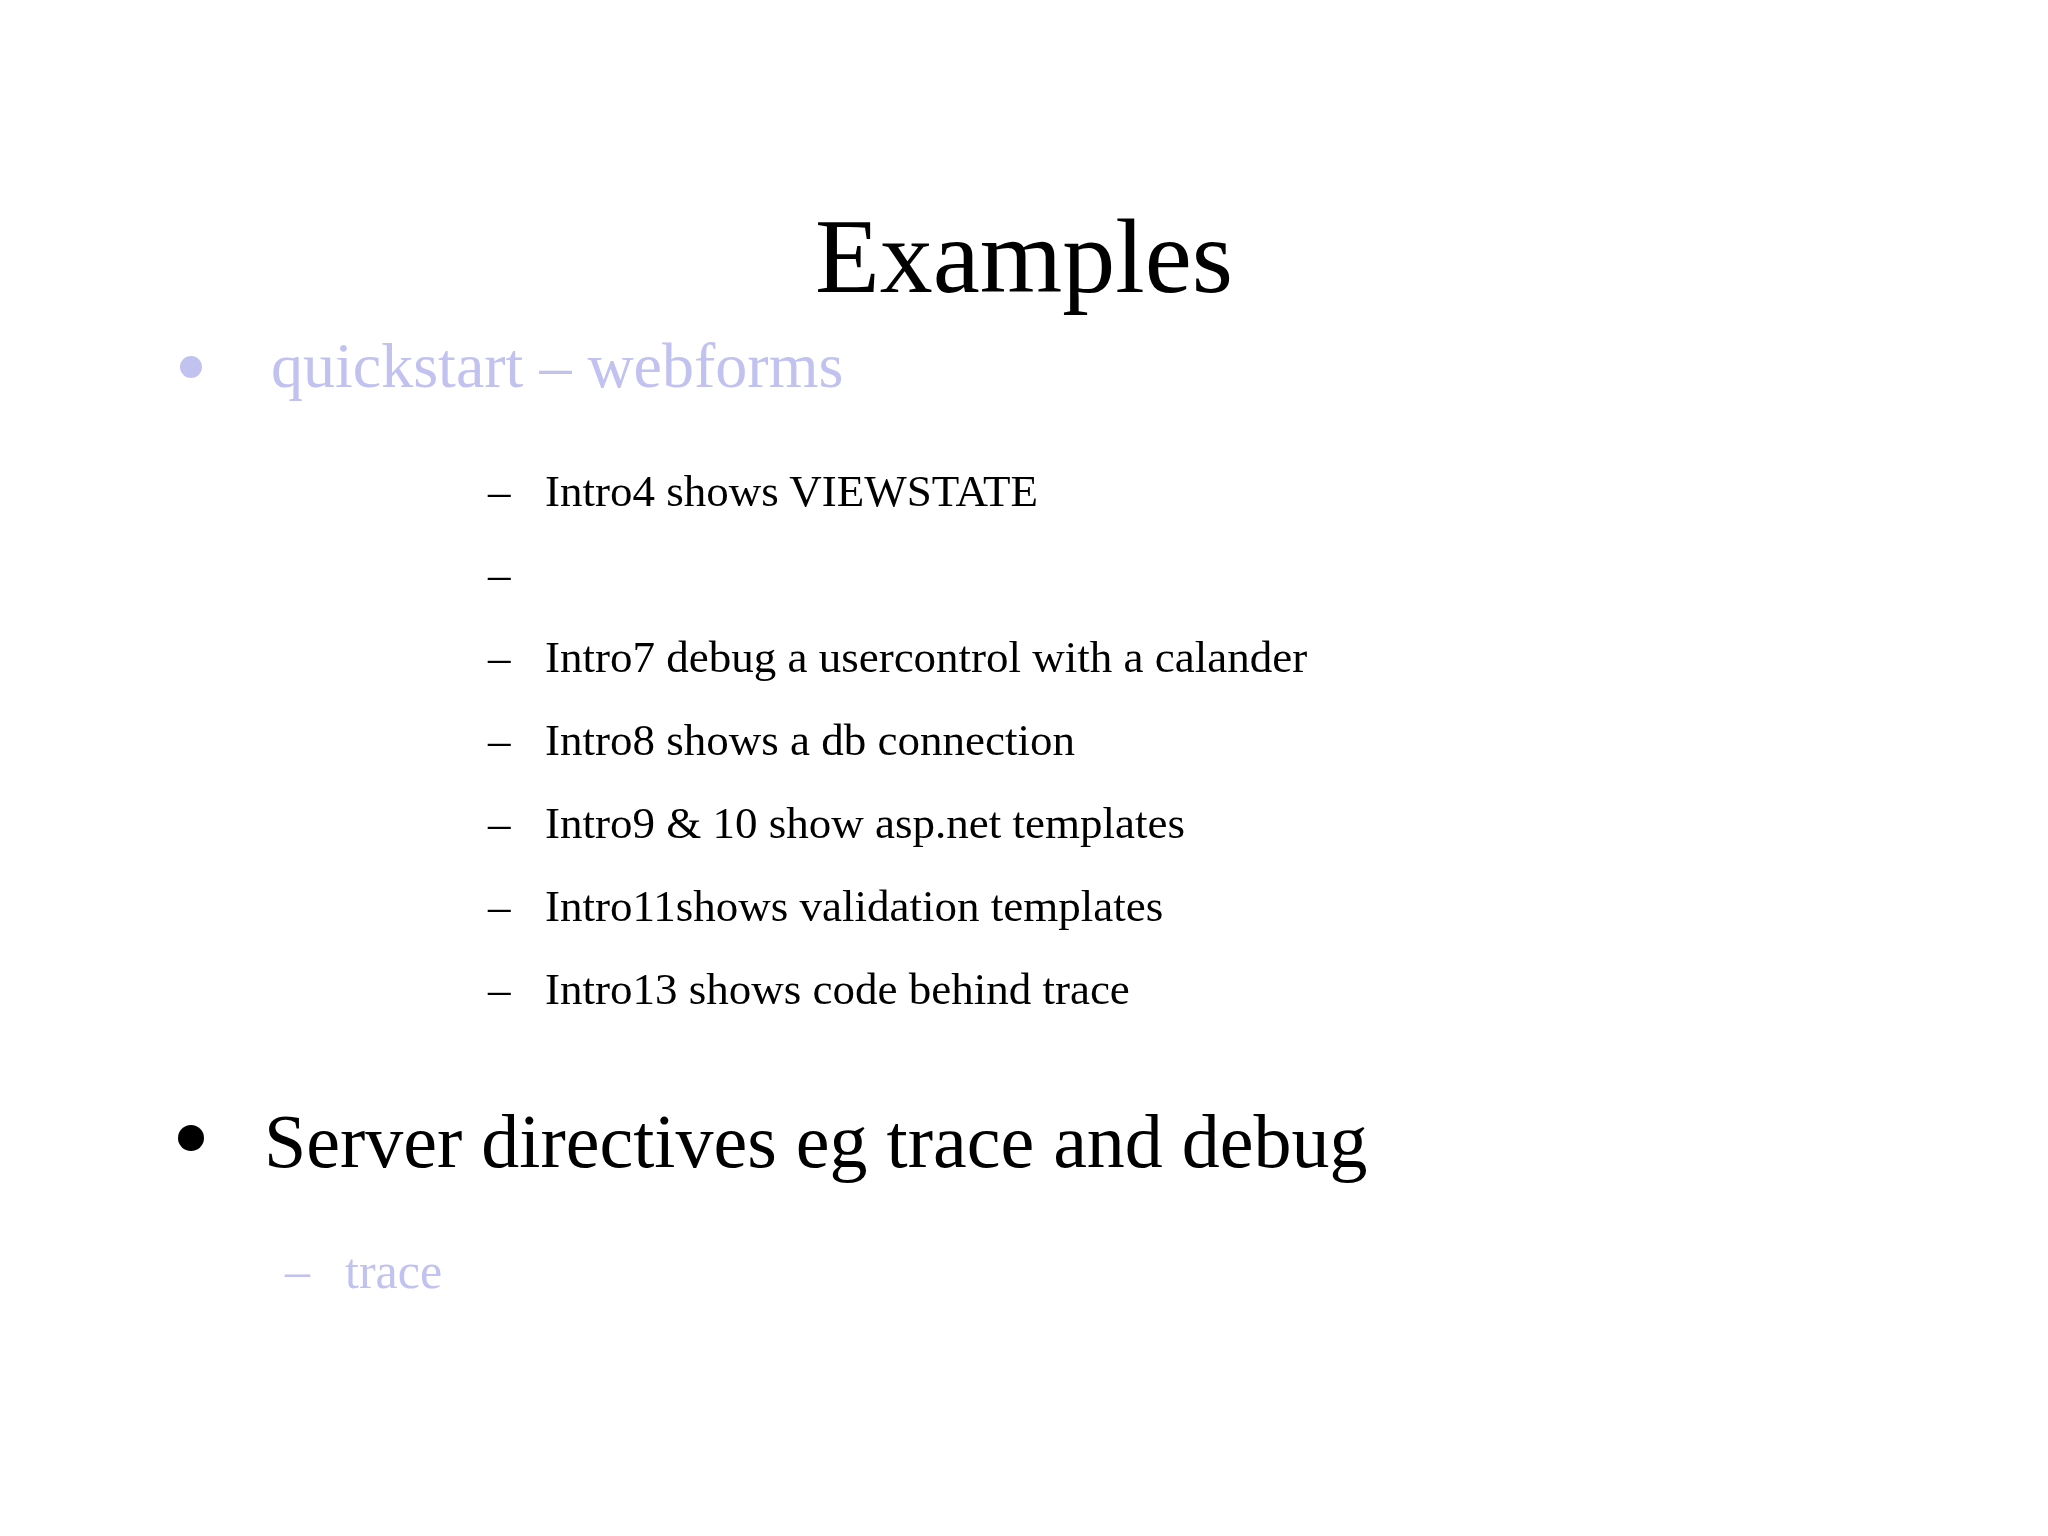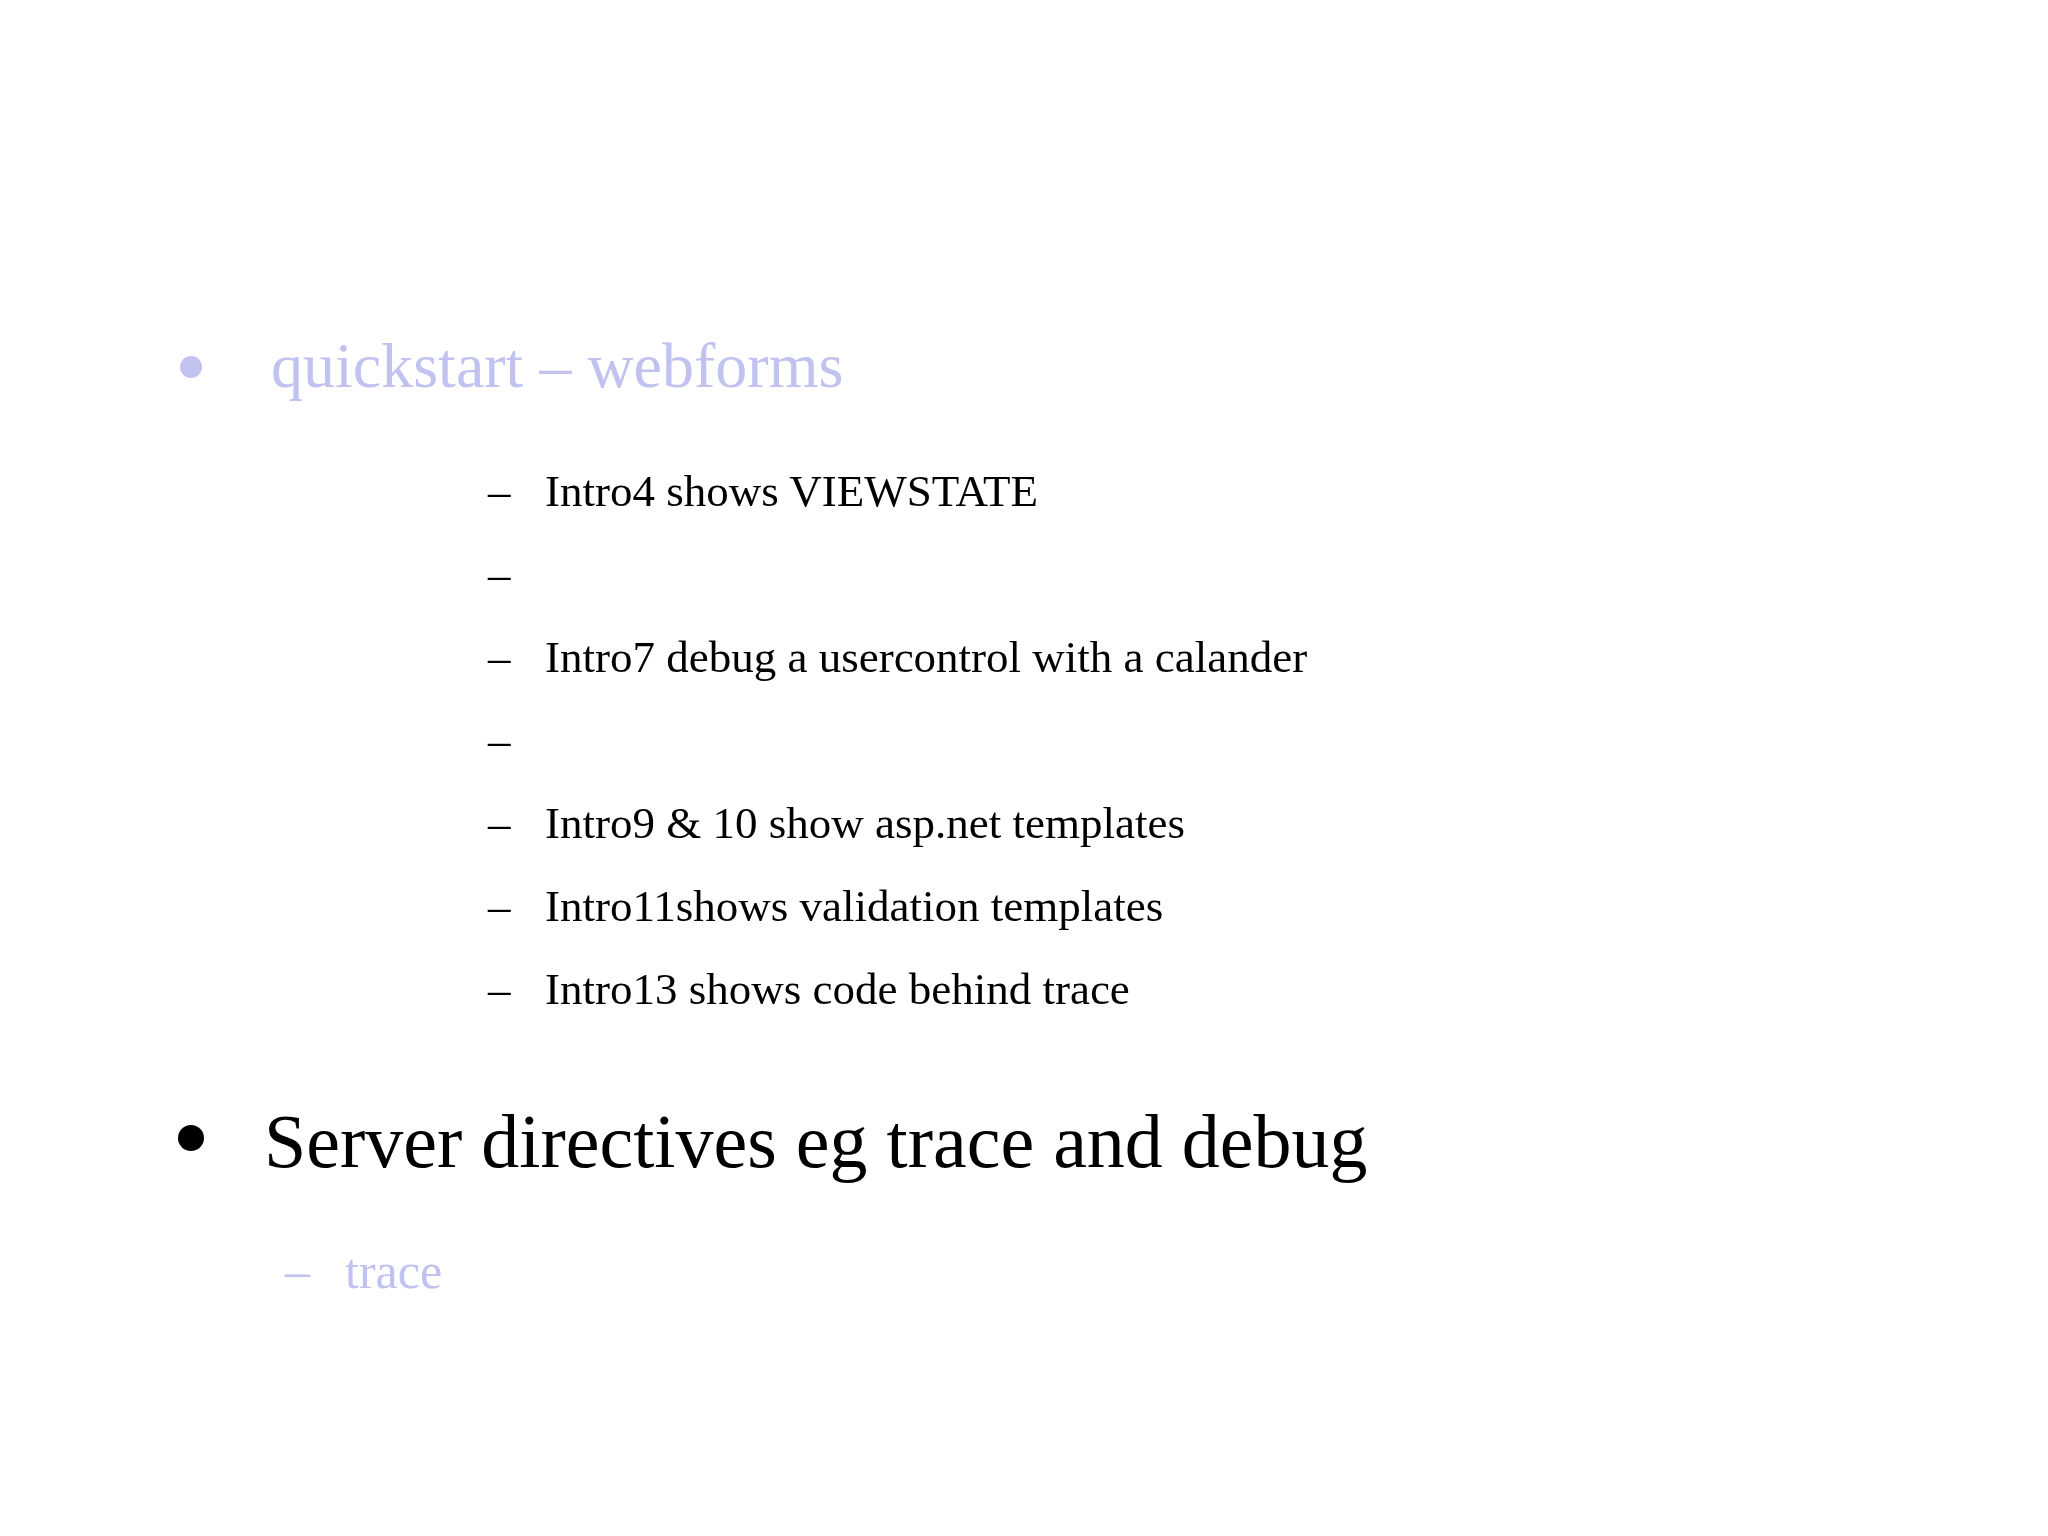--- a/index.html
+++ b/index.html
@@ -140,20 +140,21 @@
   .lvl2 .lvl2-text {
     display: inline-block;
     margin-left: 345px;
   }
 </style>
 </head>
 <body>
 
 <div class="slide">
 
+  <h1 class="slide-title">Examples</h1>
 
   <div class="body-block">
 
     <div class="lvl1 row-quickstart">
       <span class="bullet-dot"></span>
       <span class="lvl1-text">quickstart – webforms</span>
     </div>
 
     <div class="lvl3-list">
 
@@ -166,20 +167,21 @@
         <span class="dash">–</span>
       </div>
 
       <div class="lvl3">
         <span class="dash">–</span>
         <span class="lvl3-text">Intro7 debug a usercontrol with a calander</span>
       </div>
 
       <div class="lvl3">
         <span class="dash">–</span>
+        <span class="lvl3-text">Intro8 shows a db connection</span>
       </div>
 
       <div class="lvl3">
         <span class="dash">–</span>
         <span class="lvl3-text">Intro9 &amp; 10  show asp.net templates</span>
       </div>
 
       <div class="lvl3">
         <span class="dash">–</span>
         <span class="lvl3-text">Intro11shows validation templates</span>

